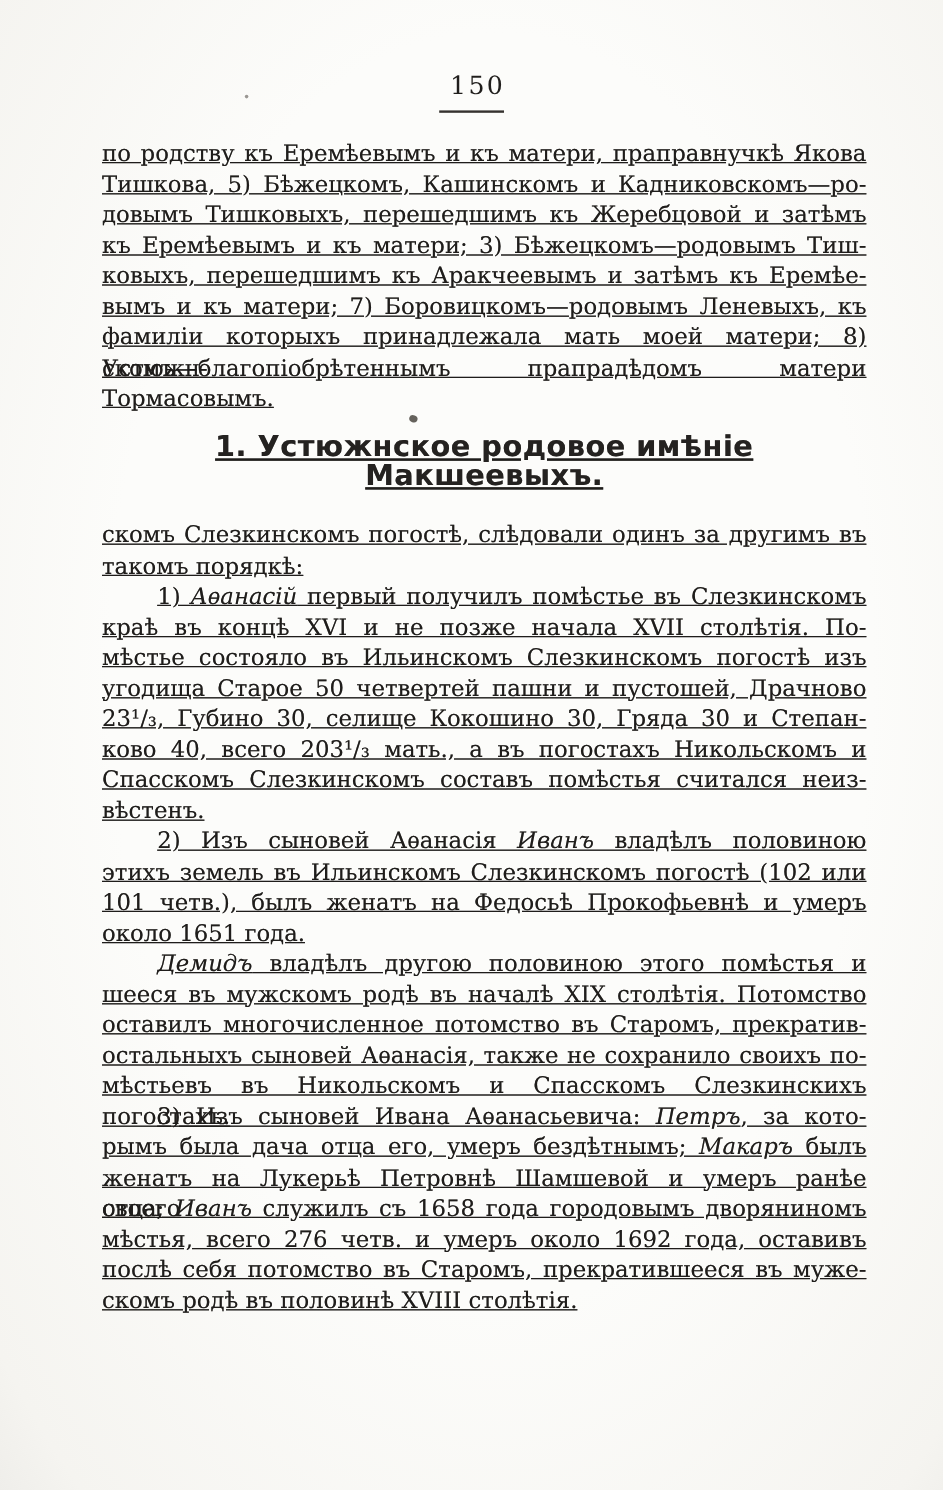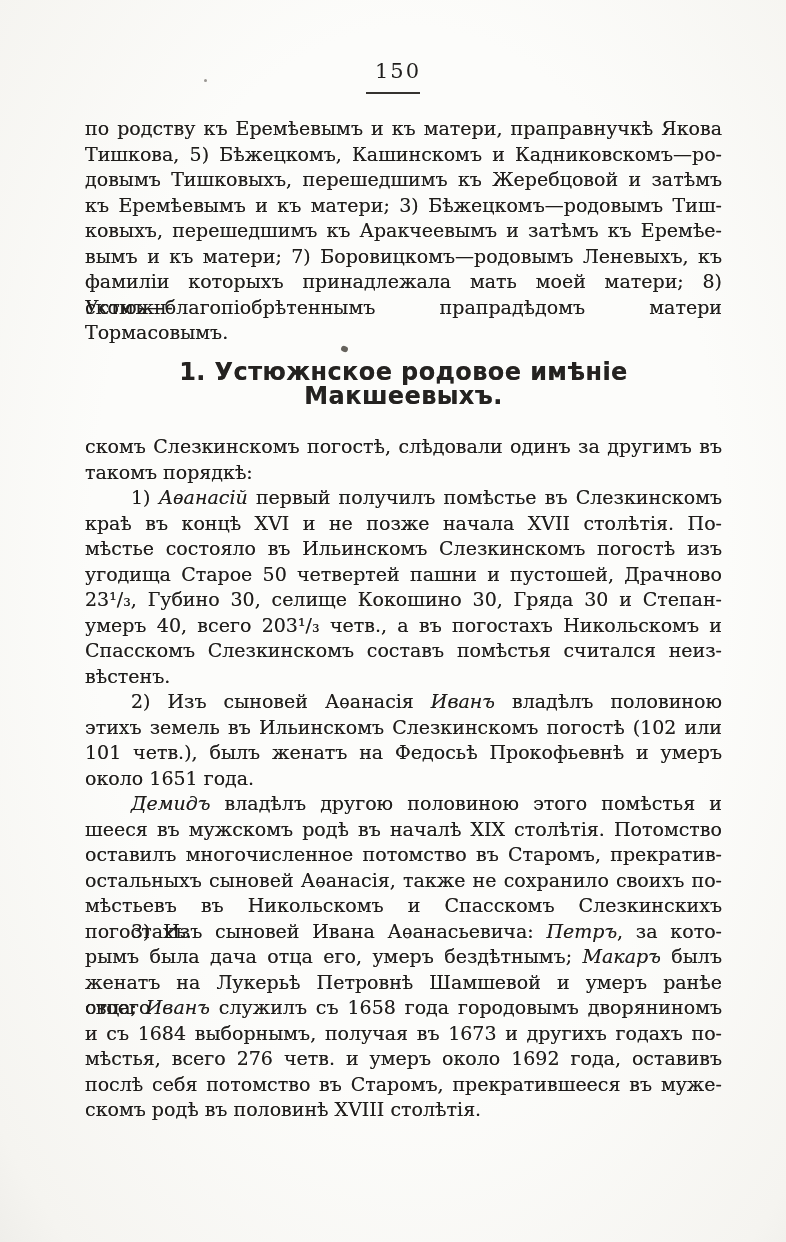--- a/index.html
+++ b/index.html
@@ -25,20 +25,21 @@
     width: 54px;
     height: 0;
     border-bottom: 2px solid #35322f;
     margin: 8px auto 0 auto;
   }
   .text-block {
     width: 637px;
     margin: 22px 0 0 85px;
     font-size: 19px;
     text-shadow: 0 0 0.5px rgba(20,18,16,0.55);
+    text-decoration: underline;
   }
   .paragraph { }
   .line {
     height: 25.5px;
     line-height: 25.5px;
     white-space: normal;
     text-align: justify;
     text-align-last: justify;
     overflow: visible;
   }
@@ -90,21 +91,21 @@
         <div class="paragraph">
           <div class="line"><span>скомъ Слезкинскомъ погостѣ, слѣдовали одинъ за другимъ въ</span></div>
           <div class="line last"><span>такомъ порядкѣ:</span></div>
         </div>
         <div class="paragraph">
           <div class="line indent"><span>1) </span><i>Аѳанасій</i><span> первый получилъ помѣстье въ Слезкинскомъ</span></div>
           <div class="line"><span>краѣ въ концѣ XVI и не позже начала XVII столѣтія. По-</span></div>
           <div class="line"><span>мѣстье состояло въ Ильинскомъ Слезкинскомъ погостѣ изъ</span></div>
           <div class="line"><span>угодища Старое 50 четвертей пашни и пустошей, Драчново</span></div>
           <div class="line"><span>23¹/₃, Губино 30, селище Кокошино 30, Гряда 30 и Степан-</span></div>
-          <div class="line"><span>умеръ 40, всего 203¹/₃ четв., а въ погостахъ Никольскомъ и</span></div>
+          <div class="line"><span>ково 40, всего 203¹/₃ мать., а въ погостахъ Никольскомъ и</span></div>
           <div class="line"><span>Спасскомъ Слезкинскомъ составъ помѣстья считался неиз-</span></div>
           <div class="line last"><span>вѣстенъ.</span></div>
         </div>
         <div class="paragraph">
           <div class="line indent"><span>2) Изъ сыновей Аѳанасія </span><i>Иванъ</i><span> владѣлъ половиною</span></div>
           <div class="line"><span>этихъ земель въ Ильинскомъ Слезкинскомъ погостѣ (102 или</span></div>
           <div class="line"><span>101 четв.), былъ женатъ на Федосьѣ Прокофьевнѣ и умеръ</span></div>
           <div class="line last"><span>около 1651 года.</span></div>
         </div>
         <div class="paragraph">
@@ -112,20 +113,19 @@
           <div class="line"><span>шееся въ мужскомъ родѣ въ началѣ XIX столѣтія. Потомство</span></div>
           <div class="line"><span>оставилъ многочисленное потомство въ Старомъ, прекратив-</span></div>
           <div class="line"><span>остальныхъ сыновей Аѳанасія, также не сохранило своихъ по-</span></div>
           <div class="line last"><span>мѣстьевъ въ Никольскомъ и Спасскомъ Слезкинскихъ погостахъ.</span></div>
         </div>
         <div class="paragraph">
           <div class="line indent"><span>3) Изъ сыновей Ивана Аѳанасьевича: </span><i>Петръ</i><span>, за кото-</span></div>
           <div class="line"><span>рымъ была дача отца его, умеръ бездѣтнымъ; </span><i>Макаръ</i><span> былъ</span></div>
           <div class="line"><span>женатъ на Лукерьѣ Петровнѣ Шамшевой и умеръ ранѣе своего</span></div>
           <div class="line"><span>отца; </span><i>Иванъ</i><span> служилъ съ 1658 года городовымъ дворяниномъ</span></div>
-          <div class="line"><span>и съ 1684 выборнымъ, получая въ 1673 и другихъ годахъ по-</span></div>
           <div class="line"><span>мѣстья, всего 276 четв. и умеръ около 1692 года, оставивъ</span></div>
           <div class="line"><span>послѣ себя потомство въ Старомъ, прекратившееся въ муже-</span></div>
           <div class="line last"><span>скомъ родѣ въ половинѣ XVIII столѣтія.</span></div>
         </div>
       </div>
   </div>
 </div>
 
 </body></html>

